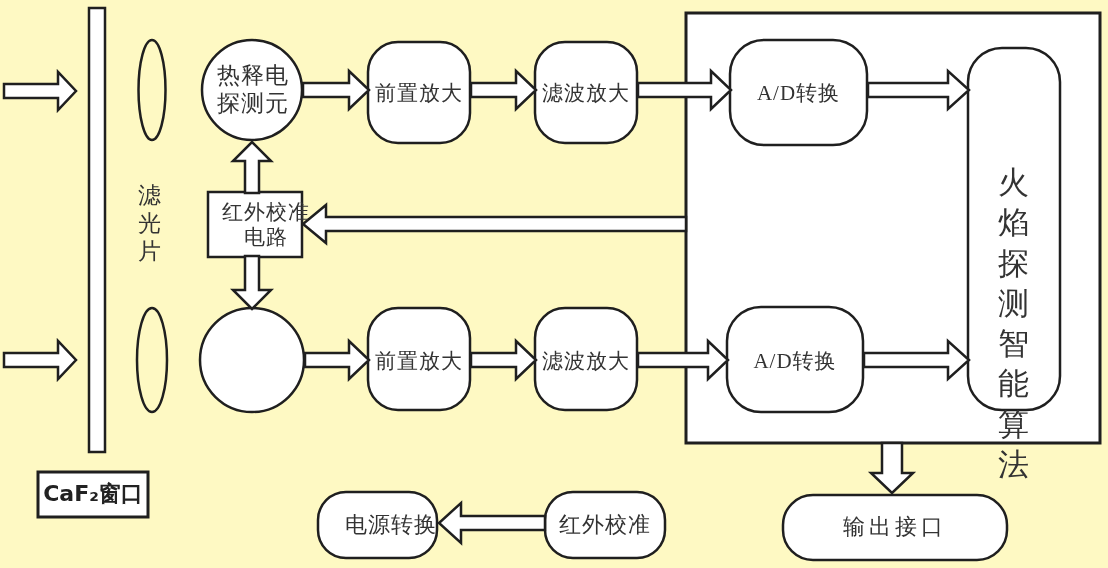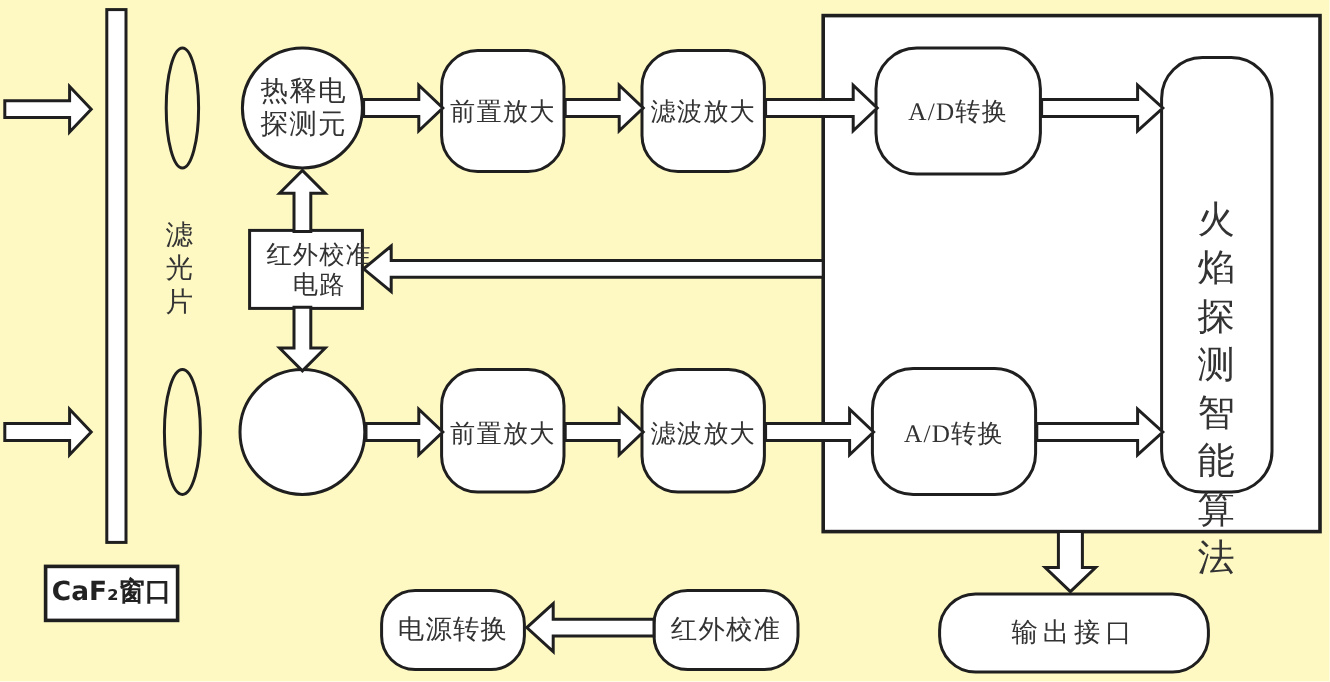--- a/index.html
+++ b/index.html
@@ -112,17 +112,17 @@
 
   <div class="lbl lbl-algo" style="left:984px; top:163px; width:60px;">火焰
 探测
 智能
 算法</div>
 
   <div class="lbl" style="left:783px; top:514px; width:224px; font-size:22px; letter-spacing:4px;">输出接口</div>
 
   <div class="lbl lbl-caf2" style="left:43px; top:481px; width:100px;">CaF₂窗口</div>
 
-  <div class="lbl" style="left:318px; top:512px; width:119px; font-size:22px;">电源转换</div>
+  <div class="lbl" style="left:318px; top:512px; width:119px; font-size:22px;text-align:right;">电源转换</div>
 
   <div class="lbl" style="left:545px; top:512px; width:120px; font-size:22px;">红外校准</div>
 
 </div>
 
 </body></html>

